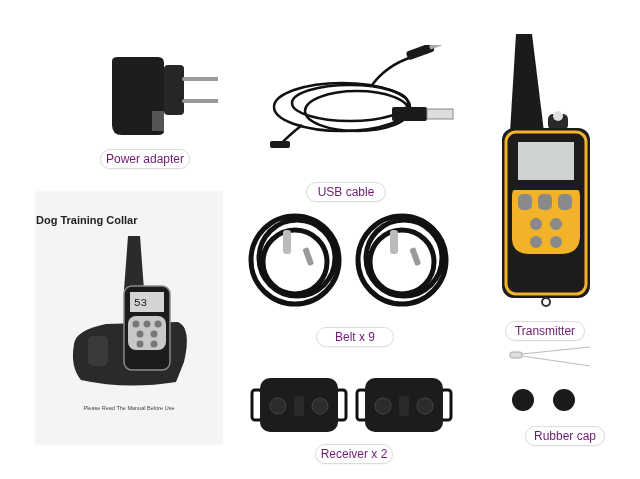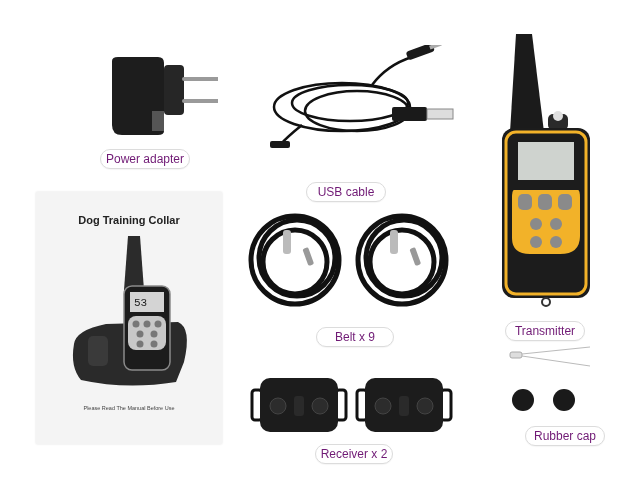--- a/index.html
+++ b/index.html
@@ -3,21 +3,21 @@
 <meta charset="utf-8">
 <style>
   html, body { margin:0; padding:0; }
   body { width:640px; height:479px; background:#ffffff; position:relative; overflow:hidden;
          font-family:"Liberation Sans", sans-serif; }
   .abs { position:absolute; }
   .label { position:absolute; height:18px; border:1px solid #dcdcdc; border-radius:10px;
            background:#fff; font-size:12px; color:#701a75; line-height:18px; text-align:center;
            box-shadow:0 1px 1px rgba(0,0,0,0.04); }
   .manual { background:#f4f4f4; box-shadow:0 0 2px rgba(0,0,0,0.12); }
-  .manual-title { font-weight:bold; font-size:11px; color:#222; text-align:center; }
+  .manual-title { font-weight:bold; font-size:11px; color:#222; }
   .manual-foot { font-size:5.5px; color:#444; text-align:center; }
 </style>
 </head>
 <body>
 
 <div class="abs" style="left:108px;top:55px;width:110px;height:80px;">
   <svg width="110" height="80" viewBox="0 0 110 80">
     <path d="M4 6 Q4 2 10 2 L50 2 Q56 2 56 8 L56 76 Q56 80 50 80 L14 80 Q4 80 4 70 Z" fill="#1d1d1d"></path>
     <rect x="56" y="10" width="20" height="50" rx="4" fill="#262626"></rect>
     <rect x="74" y="22" width="40" height="4" rx="2" fill="#9a9a9a"></rect>

